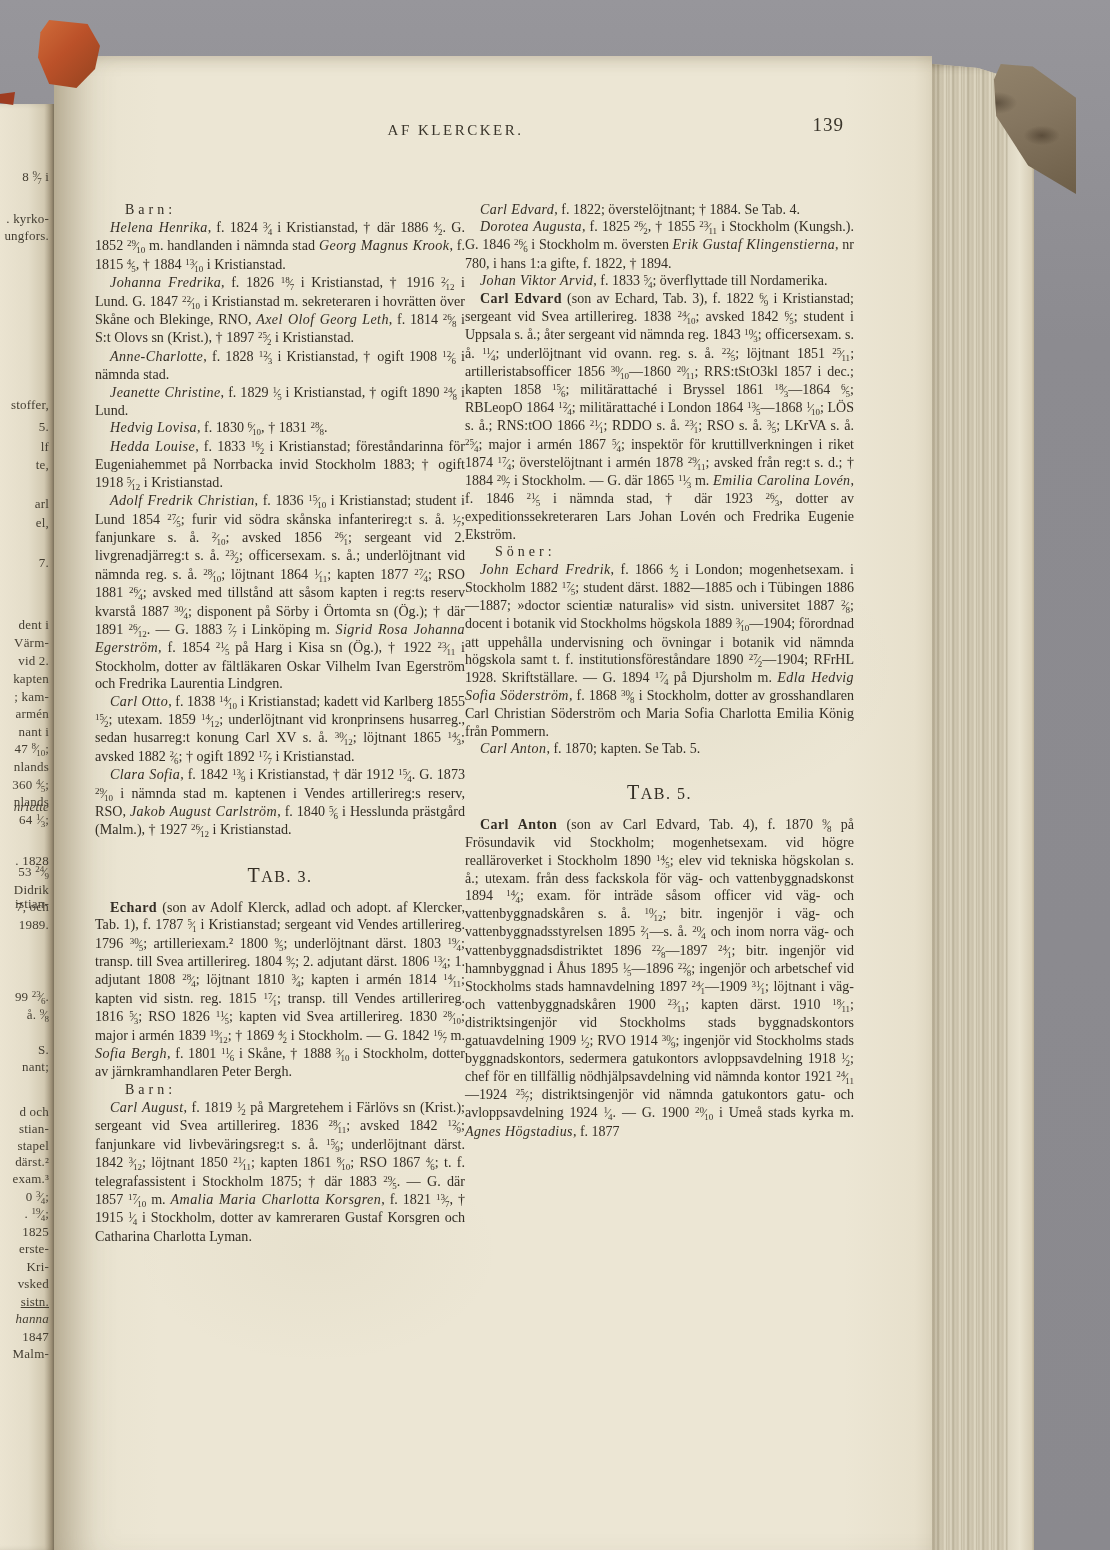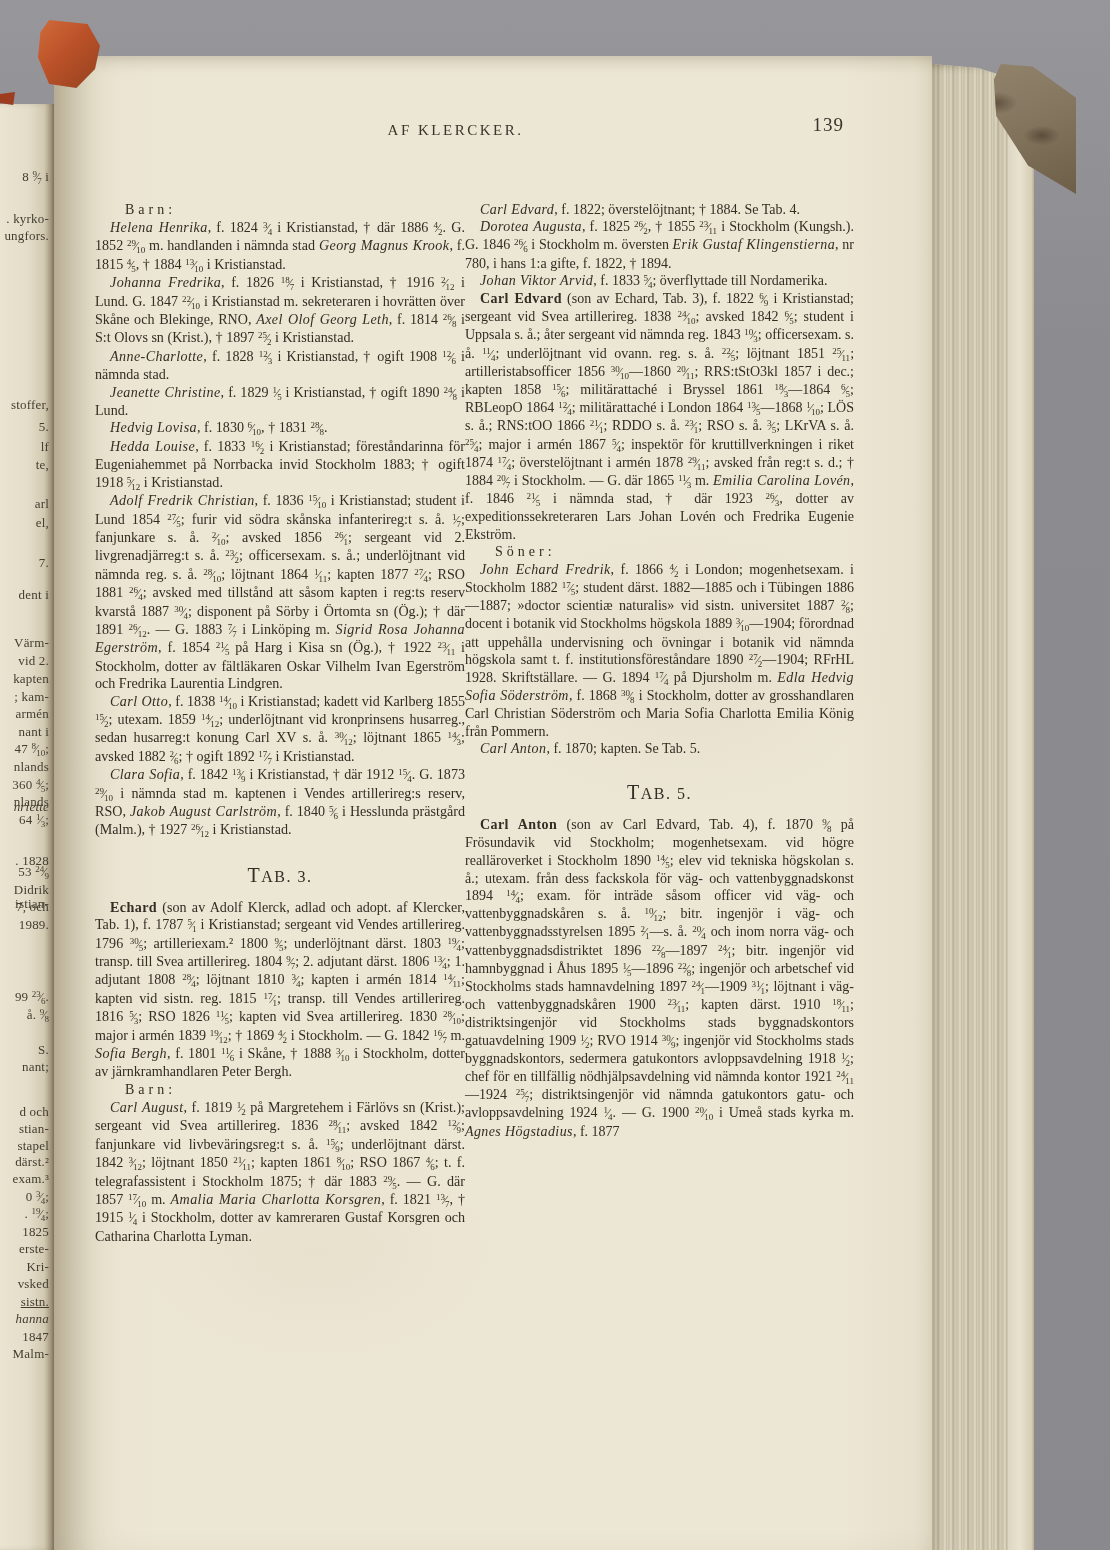--- a/index.html
+++ b/index.html
@@ -118,21 +118,21 @@
     <div class="frag" style="top: 170px;">8 <sup>9</sup><span class="sl">⁄</span><sub>7</sub> i</div>
     <div class="frag" style="top: 212px;">. kyrko-</div>
     <div class="frag" style="top: 229px;">ungfors.</div>
     <div class="frag" style="top: 398px;">stoffer,</div>
     <div class="frag" style="top: 420px;">5.</div>
     <div class="frag" style="top: 440px;">lf</div>
     <div class="frag" style="top: 458px;">te,</div>
     <div class="frag" style="top: 497px;">arl</div>
     <div class="frag" style="top: 516px;">el,</div>
     <div class="frag" style="top: 556px;">7.</div>
-    <div class="frag" style="top: 588px;">dent i</div>
+    <div class="frag" style="top: 618px;">dent i</div>
     <div class="frag" style="top: 636px;">Värm-</div>
     <div class="frag" style="top: 654px;">vid 2.</div>
     <div class="frag" style="top: 672px;">kapten</div>
     <div class="frag" style="top: 690px;">; kam-</div>
     <div class="frag" style="top: 707px;">armén</div>
     <div class="frag" style="top: 725px; margin-left: 20px;">nant i</div>
     <div class="frag" style="top: 742px;">47 <sup>8</sup><span class="sl">⁄</span><sub>10</sub>;</div>
     <div class="frag" style="top: 760px;">nlands</div>
     <div class="frag" style="top: 778px;">360 <sup>4</sup><span class="sl">⁄</span><sub>5</sub>;</div>
     <div class="frag" style="top: 795px;">nlands</div>

